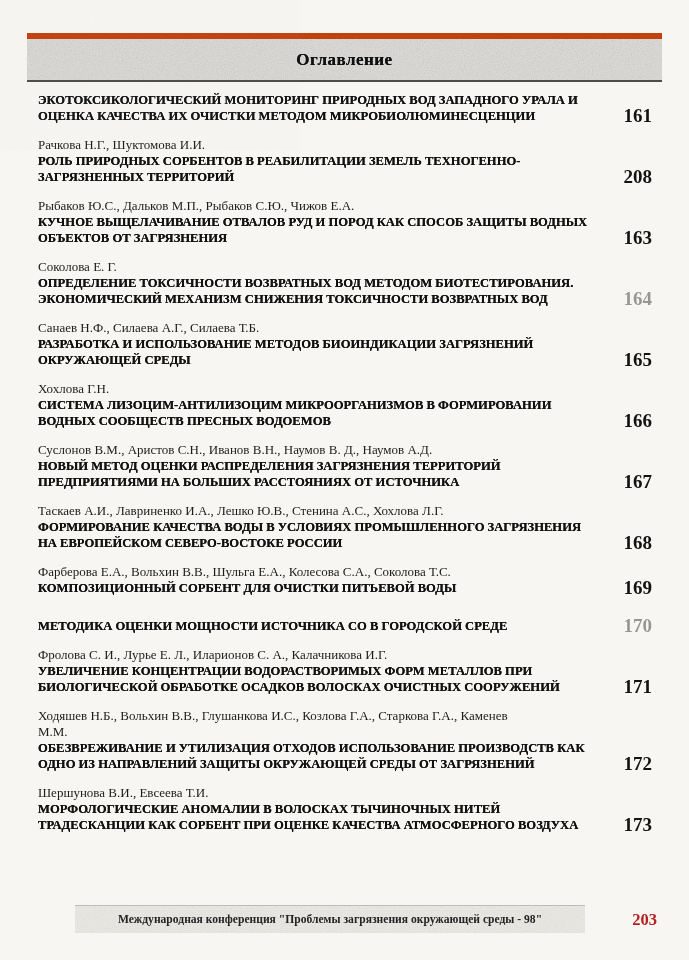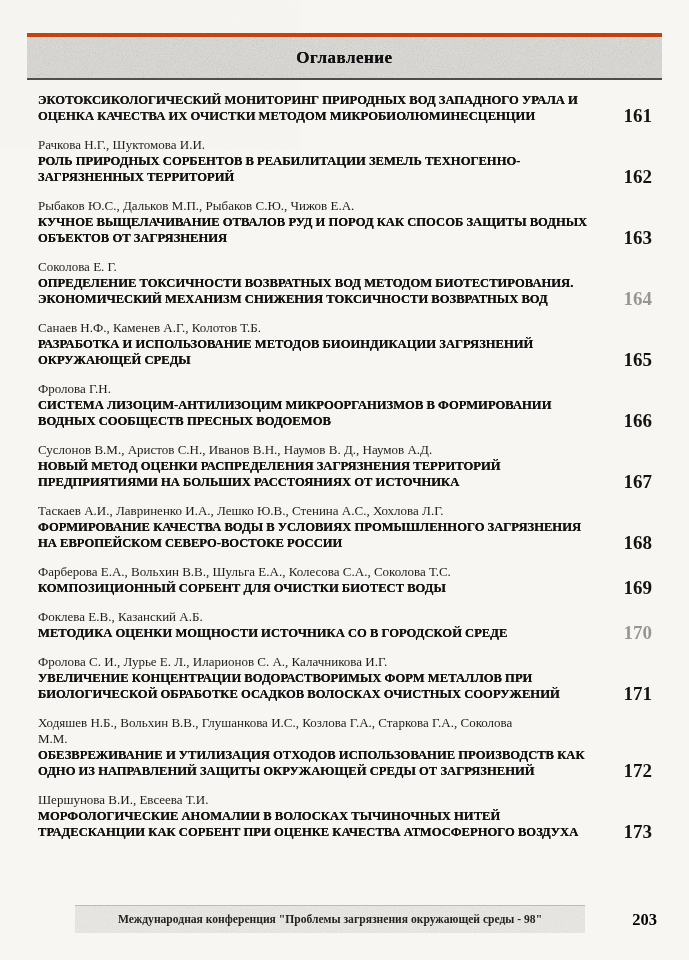--- a/index.html
+++ b/index.html
@@ -29,21 +29,21 @@
   }
 
   
   .header-band {
     position: absolute;
     left: 27px;
     top: 33px;
     width: 635px;
     height: 41px;
     background: #dcdbd7;
-    border-top: 4px solid #c2410c;
+    border-top: 6px solid #c2410c;
     border-bottom: 2px solid #4d4c49;
     display: flex;
     align-items: center;
     justify-content: center;
     overflow: hidden;
   }
   .band-noise {
     position: absolute;
     inset: 0;
     width: 100%;
@@ -96,20 +96,21 @@
     font-weight: bold;
     font-size: 19px;
     line-height: 16px;
     color: #121212;
     flex: 0 0 auto;
     padding-left: 8px;
   }
   .pagenum.faded {
     opacity: 0.42;
     filter: blur(0.4px);
+    margin-top: 9px;
   }
 
   
   .footer {
     position: absolute;
     left: 0;
     bottom: 27px;
     width: 689px;
     height: 28px;
   }
@@ -134,21 +135,21 @@
     font-size: 11.6px;
     color: #232323;
     white-space: nowrap;
   }
   .folio {
     position: absolute;
     right: 32px;
     bottom: 3px;
     font-weight: bold;
     font-size: 16.5px;
-    color: #000000;
+    color: #b91c1c;
   }
 </style>
 </head>
 <body>
 
 <svg width="0" height="0" style="position:absolute" aria-hidden="true">
   <defs>
     <filter id="grain" x="0" y="0" width="100%" height="100%">
       <feTurbulence type="fractalNoise" baseFrequency="0.85" numOctaves="3" stitchTiles="stitch"></feTurbulence>
       <feColorMatrix type="saturate" values="0"></feColorMatrix>
@@ -175,21 +176,21 @@
 ОЦЕНКА КАЧЕСТВА ИХ ОЧИСТКИ МЕТОДОМ МИКРОБИОЛЮМИНЕСЦЕНЦИИ</div>
       <div class="pagenum">161</div>
     </div>
   </div>
 
   <div class="entry">
     <div class="authors">Рачкова Н.Г., Шуктомова И.И.</div>
     <div class="title-row">
       <div class="title">РОЛЬ ПРИРОДНЫХ СОРБЕНТОВ В РЕАБИЛИТАЦИИ ЗЕМЕЛЬ ТЕХНОГЕННО-
 ЗАГРЯЗНЕННЫХ ТЕРРИТОРИЙ</div>
-      <div class="pagenum">162</div>
+      <div class="pagenum">208</div>
     </div>
   </div>
 
   <div class="entry">
     <div class="authors">Рыбаков Ю.С., Дальков М.П., Рыбаков С.Ю., Чижов Е.А.</div>
     <div class="title-row">
       <div class="title">КУЧНОЕ ВЫЩЕЛАЧИВАНИЕ ОТВАЛОВ РУД И ПОРОД КАК СПОСОБ ЗАЩИТЫ ВОДНЫХ
 ОБЪЕКТОВ ОТ ЗАГРЯЗНЕНИЯ</div>
       <div class="pagenum">163</div>
     </div>
@@ -198,30 +199,30 @@
   <div class="entry">
     <div class="authors">Соколова Е. Г.</div>
     <div class="title-row">
       <div class="title">ОПРЕДЕЛЕНИЕ ТОКСИЧНОСТИ ВОЗВРАТНЫХ ВОД МЕТОДОМ БИОТЕСТИРОВАНИЯ.
 ЭКОНОМИЧЕСКИЙ МЕХАНИЗМ СНИЖЕНИЯ ТОКСИЧНОСТИ ВОЗВРАТНЫХ ВОД</div>
       <div class="pagenum faded">164</div>
     </div>
   </div>
 
   <div class="entry">
-    <div class="authors">Санаев Н.Ф., Каменев А.Г., Колотов Т.Б.</div>
+    <div class="authors">Санаев Н.Ф., Силаева А.Г., Силаева Т.Б.</div>
     <div class="title-row">
       <div class="title">РАЗРАБОТКА И ИСПОЛЬЗОВАНИЕ МЕТОДОВ БИОИНДИКАЦИИ ЗАГРЯЗНЕНИЙ
 ОКРУЖАЮЩЕЙ СРЕДЫ</div>
       <div class="pagenum">165</div>
     </div>
   </div>
 
   <div class="entry">
-    <div class="authors">Фролова Г.Н.</div>
+    <div class="authors">Хохлова Г.Н.</div>
     <div class="title-row">
       <div class="title">СИСТЕМА ЛИЗОЦИМ-АНТИЛИЗОЦИМ МИКРООРГАНИЗМОВ В ФОРМИРОВАНИИ
 ВОДНЫХ СООБЩЕСТВ ПРЕСНЫХ ВОДОЕМОВ</div>
       <div class="pagenum">166</div>
     </div>
   </div>
 
   <div class="entry">
     <div class="authors">Суслонов В.М., Аристов С.Н., Иванов В.Н., Наумов В. Д., Наумов А.Д.</div>
     <div class="title-row">
@@ -236,44 +237,43 @@
     <div class="title-row">
       <div class="title">ФОРМИРОВАНИЕ КАЧЕСТВА ВОДЫ В УСЛОВИЯХ ПРОМЫШЛЕННОГО ЗАГРЯЗНЕНИЯ
 НА ЕВРОПЕЙСКОМ СЕВЕРО-ВОСТОКЕ РОССИИ</div>
       <div class="pagenum">168</div>
     </div>
   </div>
 
   <div class="entry">
     <div class="authors">Фарберова Е.А., Вольхин В.В., Шульга Е.А., Колесова С.А., Соколова Т.С.</div>
     <div class="title-row">
-      <div class="title">КОМПОЗИЦИОННЫЙ СОРБЕНТ ДЛЯ ОЧИСТКИ БИОТЕСТ ВОДЫ</div>
+      <div class="title">КОМПОЗИЦИОННЫЙ СОРБЕНТ ДЛЯ ОЧИСТКИ ПИТЬЕВОЙ ВОДЫ</div>
       <div class="pagenum">169</div>
     </div>
   </div>
 
   <div class="entry">
-    <div class="authors">Фоклева Е.В., Казанский А.Б.</div>
     <div class="title-row">
       <div class="title">МЕТОДИКА ОЦЕНКИ МОЩНОСТИ ИСТОЧНИКА СО В ГОРОДСКОЙ СРЕДЕ</div>
       <div class="pagenum faded">170</div>
     </div>
   </div>
 
   <div class="entry">
     <div class="authors">Фролова С. И., Лурье Е. Л., Иларионов С. А., Калачникова И.Г.</div>
     <div class="title-row">
       <div class="title">УВЕЛИЧЕНИЕ КОНЦЕНТРАЦИИ ВОДОРАСТВОРИМЫХ ФОРМ МЕТАЛЛОВ ПРИ
 БИОЛОГИЧЕСКОЙ ОБРАБОТКЕ ОСАДКОВ ВОЛОСКАХ ОЧИСТНЫХ СООРУЖЕНИЙ</div>
       <div class="pagenum">171</div>
     </div>
   </div>
 
   <div class="entry">
-    <div class="authors">Ходяшев Н.Б., Вольхин В.В., Глушанкова И.С., Козлова Г.А., Старкова Г.А., Соколова
+    <div class="authors">Ходяшев Н.Б., Вольхин В.В., Глушанкова И.С., Козлова Г.А., Старкова Г.А., Каменев
 М.М.</div>
     <div class="title-row">
       <div class="title">ОБЕЗВРЕЖИВАНИЕ И УТИЛИЗАЦИЯ ОТХОДОВ ИСПОЛЬЗОВАНИЕ ПРОИЗВОДСТВ КАК
 ОДНО ИЗ НАПРАВЛЕНИЙ ЗАЩИТЫ ОКРУЖАЮЩЕЙ СРЕДЫ ОТ ЗАГРЯЗНЕНИЙ</div>
       <div class="pagenum">172</div>
     </div>
   </div>
 
   <div class="entry">
     <div class="authors">Шершунова В.И., Евсеева Т.И.</div>

